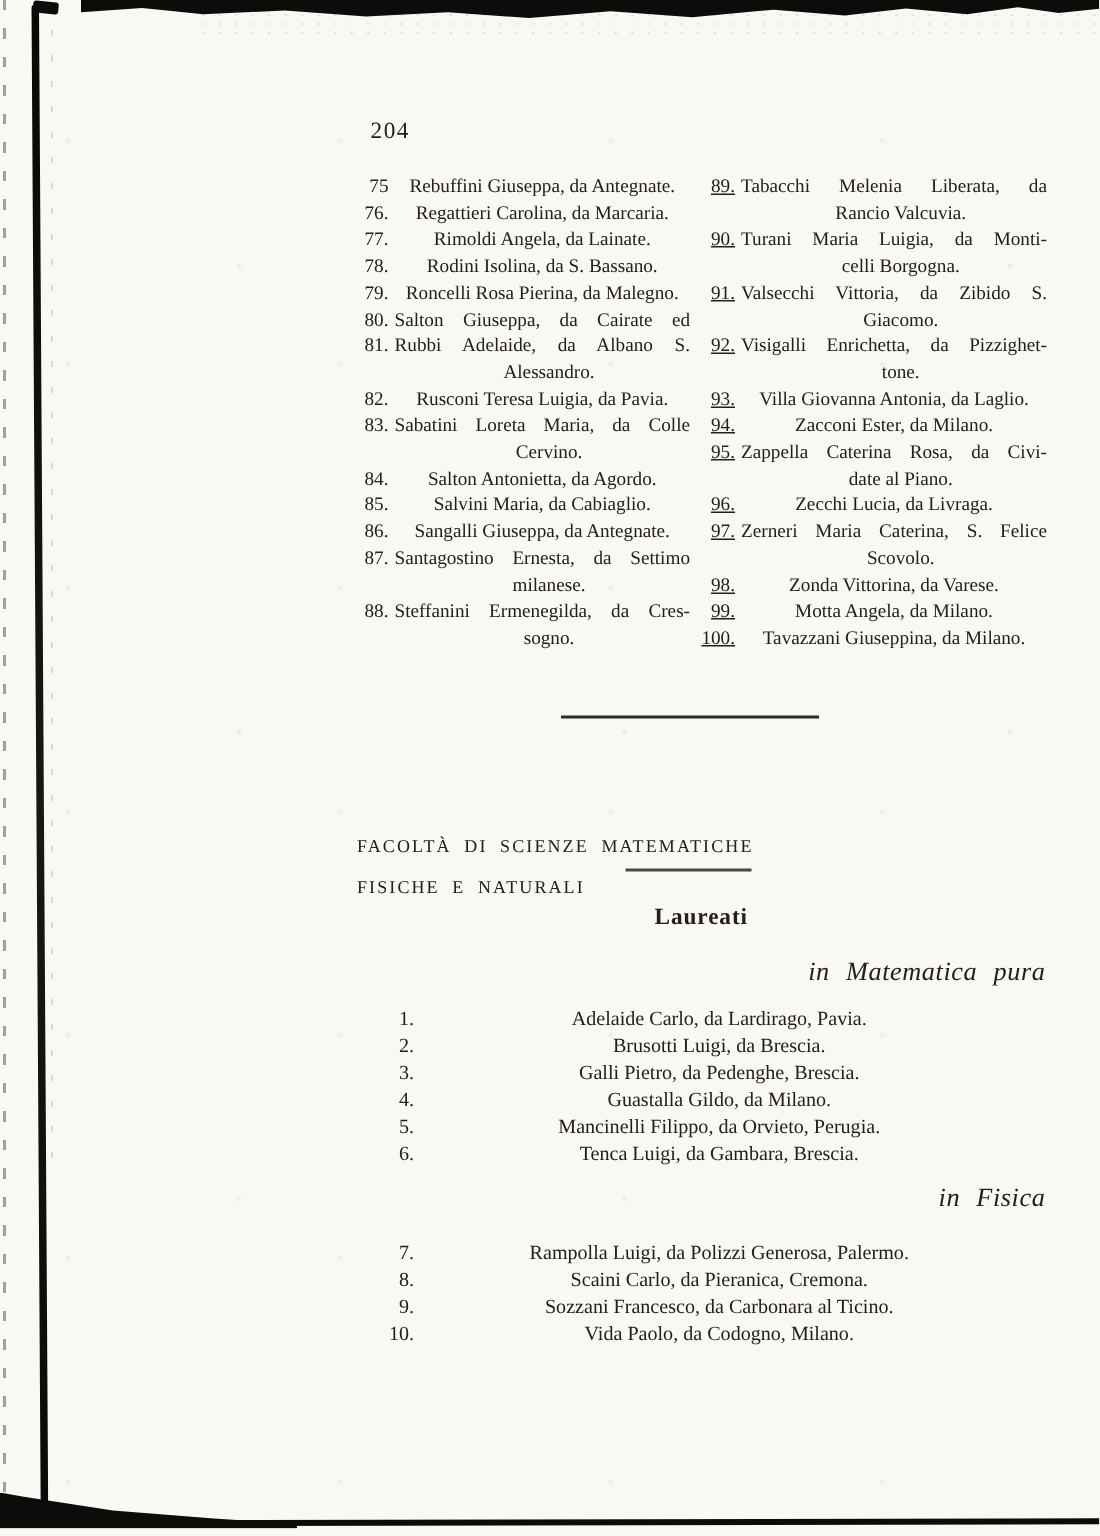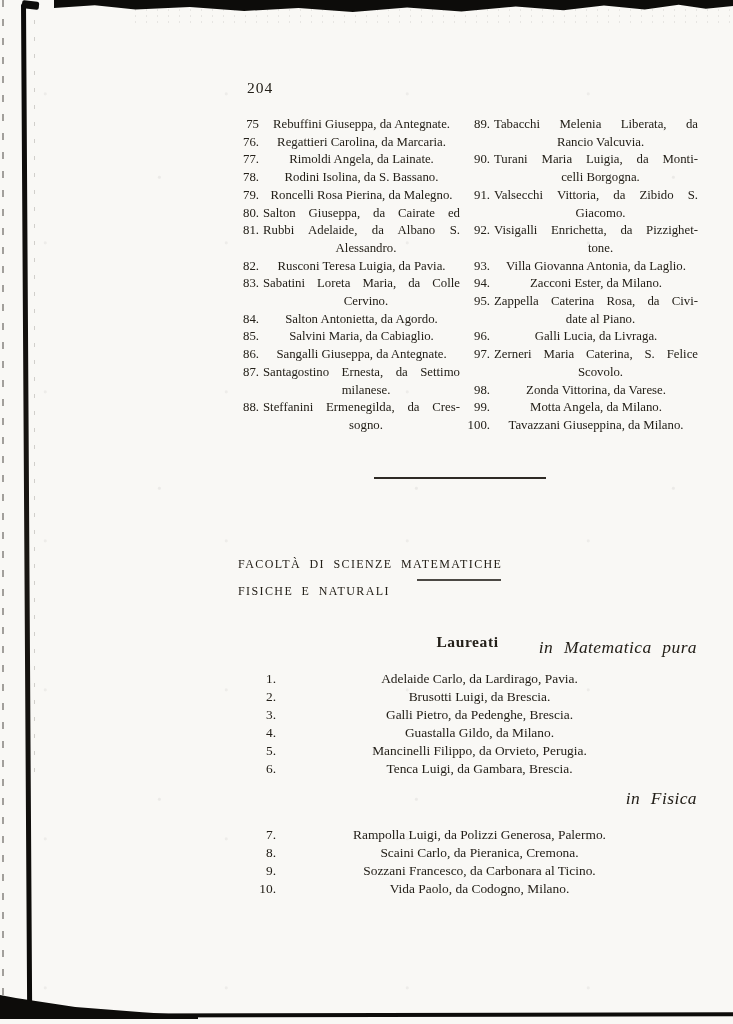--- a/index.html
+++ b/index.html
@@ -79,41 +79,41 @@
     position: absolute; top: 116px; left: 238px; width: 460px;
     display: flex;
     font-size: 12.8px; line-height: 17.7px;
   }
   .register .col { flex: none; }
   .col-left  { width: 222px; }
   .col-right { width: 234px; margin-left: 4px; }
   .entry { display: flex; }
   .entry .num { flex: none; text-align: right; }
   .col-left  .num { width: 21px; }
-  .col-right .num { width: 26px; }
+  .col-right .num { width: 26px; text-decoration: underline; }
   .entry .txt { flex: 1 1 auto; margin-left: 4px; min-width: 0; }
   .line { white-space: nowrap; text-align: center; }
   .line.j { white-space: normal; text-align: justify; text-align-last: justify; }
   .line + .line { padding-left: 9px; }
   .rule-top {
     position: absolute; top: 477px; left: 374px; width: 172px; height: 2px;
     background: var(--rule);
   }
   .rule-short {
     position: absolute; top: 579px; left: 417px; width: 84px; height: 2px;
     background: var(--rule); opacity: .85;
   }
   .faculty-title {
     position: absolute; top: 551px; left: 238px; width: 459px;
     text-align: left;
     font-size: 12px; line-height: 27px;
     letter-spacing: 1.4px; word-spacing: 4px;
   }
   .laureati {
-    position: absolute; top: 633px; left: 238px; width: 459px;
+    position: absolute; top: 603px; left: 238px; width: 459px;
     text-align: center; font-weight: bold;
     font-size: 15.5px; letter-spacing: .6px;
   }
   .group-heading {
     position: absolute; left: 238px; width: 459px;
     text-align: right; font-style: italic;
     font-size: 17.5px; letter-spacing: .4px; word-spacing: 6px;
   }
   .gh-1 { top: 637px; }
   .gh-2 { top: 788px; }
@@ -277,21 +277,21 @@
         <div class="entry">
           <span class="num">95.</span>
           <div class="txt">
             <div class="line j">Zappella Caterina Rosa, da Civi-</div>
             <div class="line">date al Piano.</div>
           </div>
         </div>
         <div class="entry">
           <span class="num">96.</span>
           <div class="txt">
-            <div class="line">Galli Lucia, da Livraga.</div>
+            <div class="line">Zecchi Lucia, da Livraga.</div>
           </div>
         </div>
         <div class="entry">
           <span class="num">97.</span>
           <div class="txt">
             <div class="line j">Zerneri Maria Caterina, S. Felice</div>
             <div class="line">Scovolo.</div>
           </div>
         </div>
         <div class="entry">

